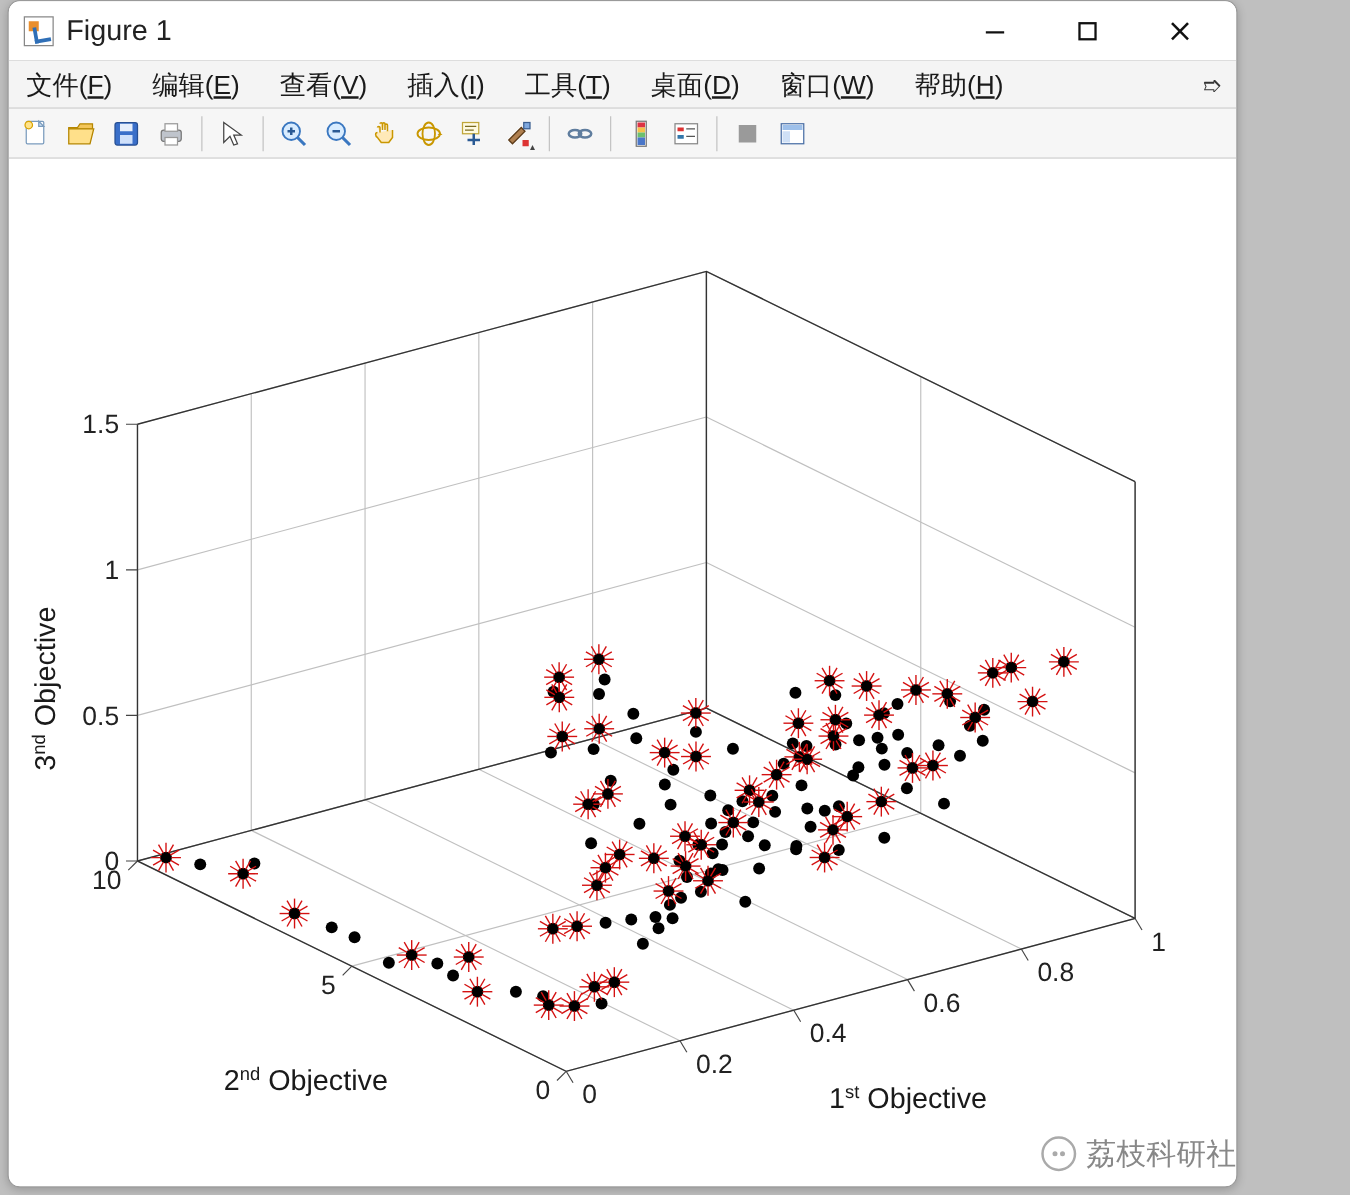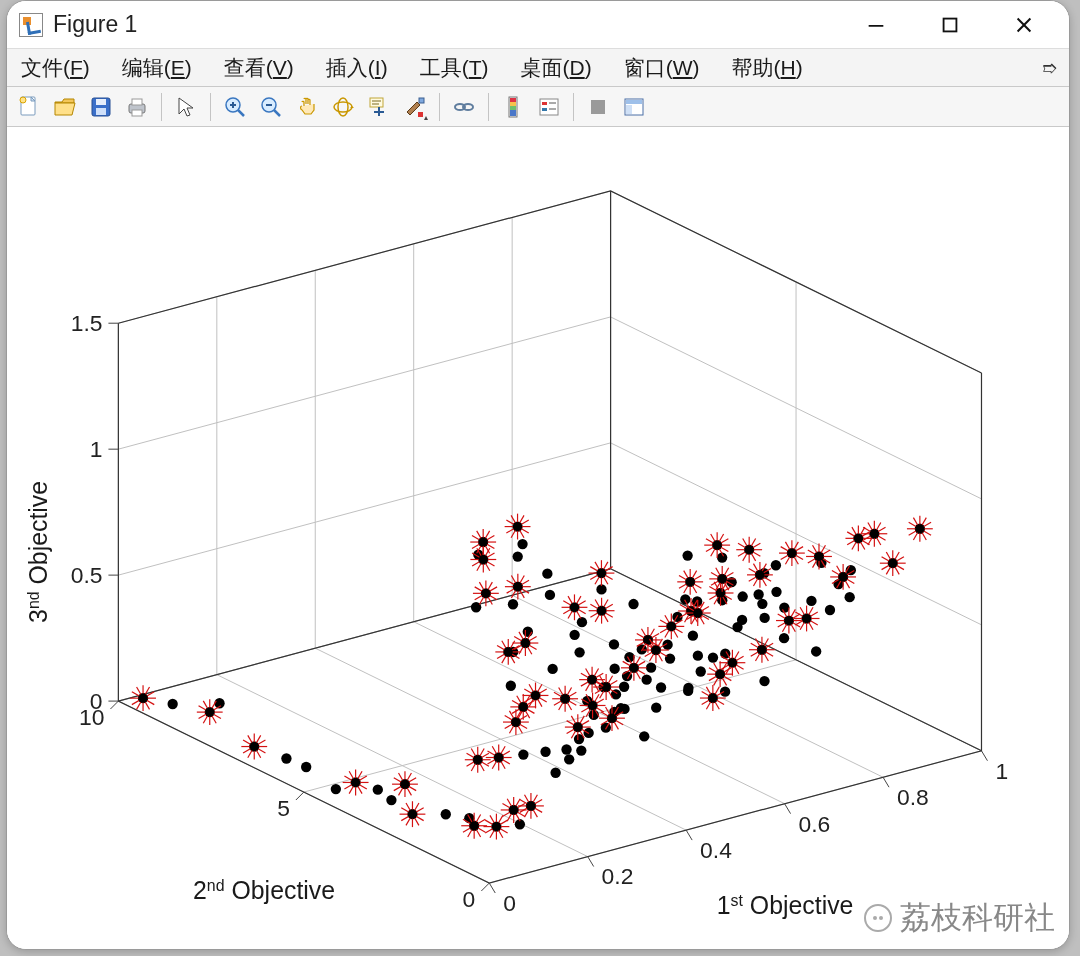--- a/index.html
+++ b/index.html
@@ -1,19 +1,19 @@
 <!DOCTYPE html>
 <html><head>
 <meta charset="utf-8">
 <style>
   * { box-sizing: border-box; }
   html, body { margin: 0; padding: 0; width: 1080px; height: 956px; background: #bfbfbf; font-family: Arial, "Microsoft YaHei", sans-serif; }
   .window {
-    position: absolute; left: 6px; top: 0; width: 1064px; height: 950px;
-    background: #fff; border: 1px solid #9a9a9a; border-radius: 20px;
+    position: absolute; left: 6px; top: 0; width: 984px; height: 950px;
+    background: #fff; border: 1px solid #9a9a9a; border-radius: 10px;
     box-shadow: 0 2px 8px rgba(0,0,0,0.2);
     overflow: hidden;
   }
   .titlebar {
     height: 48px; display: flex; align-items: center; padding: 0 4px;
     background: #fff; border-bottom: 1px solid #ddd;
   }
   .app-icon {
     width: 24px; height: 24px; margin: 0 10px 0 8px; position: relative;
     background: #fff; border: 1px solid #888;
@@ -59,22 +59,22 @@
   .axis-txt { font-family: Arial, sans-serif; fill: #222; }
   .axis-label { font-family: Arial, sans-serif; fill: #1a1a1a; font-size: 25px; }
   .grid-line { stroke: #c0c0c0; stroke-width: 1; }
   .box-line { stroke: #333; stroke-width: 1.2; fill: none; }
   .face { fill: #fff; stroke: none; }
   .dot { fill: #000; }
   .star { stroke: #d41111; stroke-width: 1.2; }
   .tick-line { stroke: #444; stroke-width: 1; }
 
   .watermark {
-    position: absolute; right: 14px; bottom: 10px; display: flex; align-items: center; gap: 8px;
-    color: #888; font-size: 31px;
+    position: absolute; right: 0; bottom: 10px; display: flex; align-items: center; gap: 8px;
+    color: #888; font-size: 24px;
   }
   .wm-icon {
     width: 28px; height: 28px; border-radius: 50%; border: 2px solid #aaa;
     display: flex; align-items: center; justify-content: center;
   }
   .wm-icon::before, .wm-icon::after {
     content: ""; position: absolute; width: 4px; height: 4px; background: #aaa; border-radius: 50%;
   }
   .wm-icon { position: relative; }
   .wm-icon::before { left: 7px; top: 10px; }

